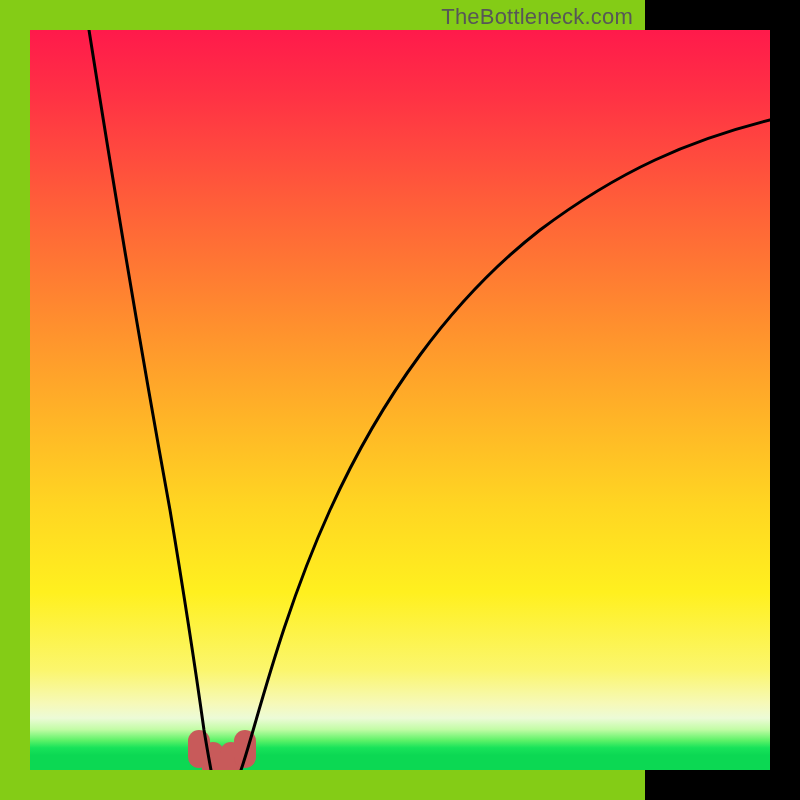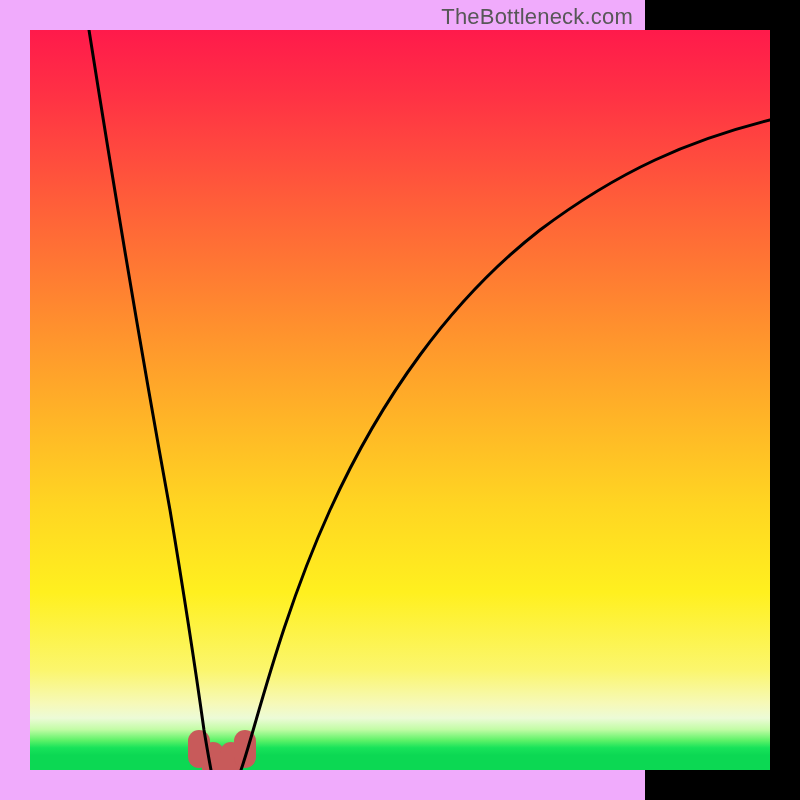--- a/index.html
+++ b/index.html
@@ -1,21 +1,21 @@
 <!DOCTYPE html>
 <html><head>
 <meta charset="utf-8">
 <style>
   * { margin: 0; padding: 0; box-sizing: border-box; }
   html, body { width: 800px; height: 800px; overflow: hidden; background: #000; }
   .frame {
     position: relative;
     width: 645px;
     height: 800px;
-    background: #f0abfc;
+    background: #84cc16;
     text-align: center;
   }
   .watermark {
     position: absolute;
     top: 4px;
     right: 12px;
     font-family: Arial, Helvetica, sans-serif;
     font-size: 22px;
     color: #575757;
     font-weight: 500;

